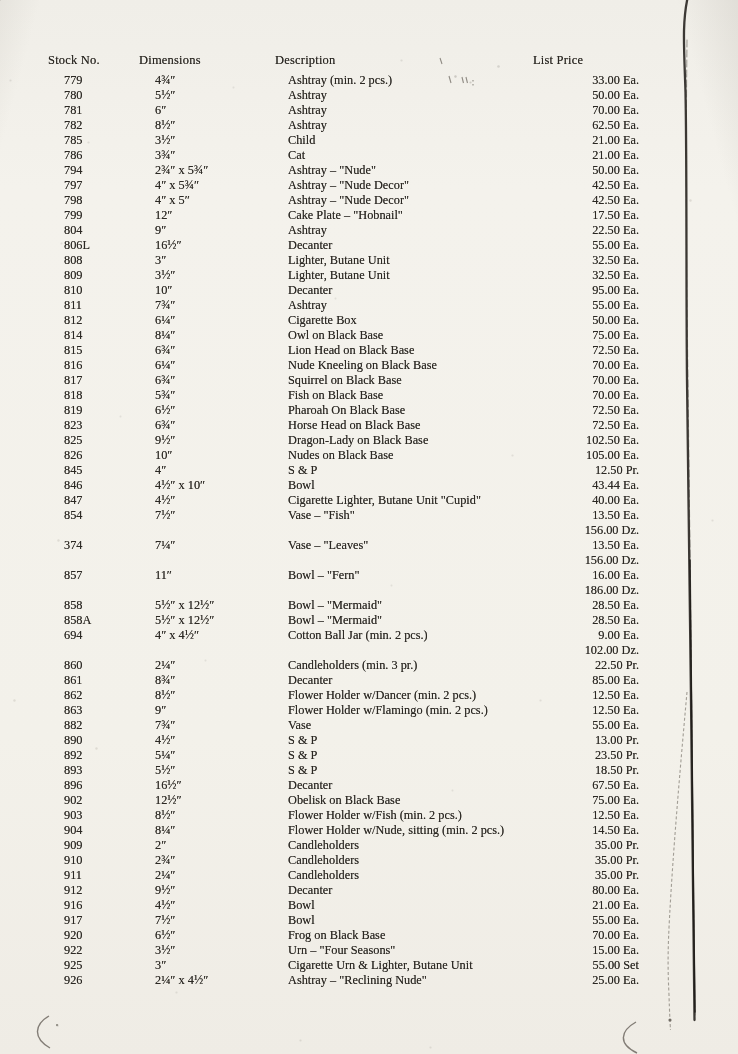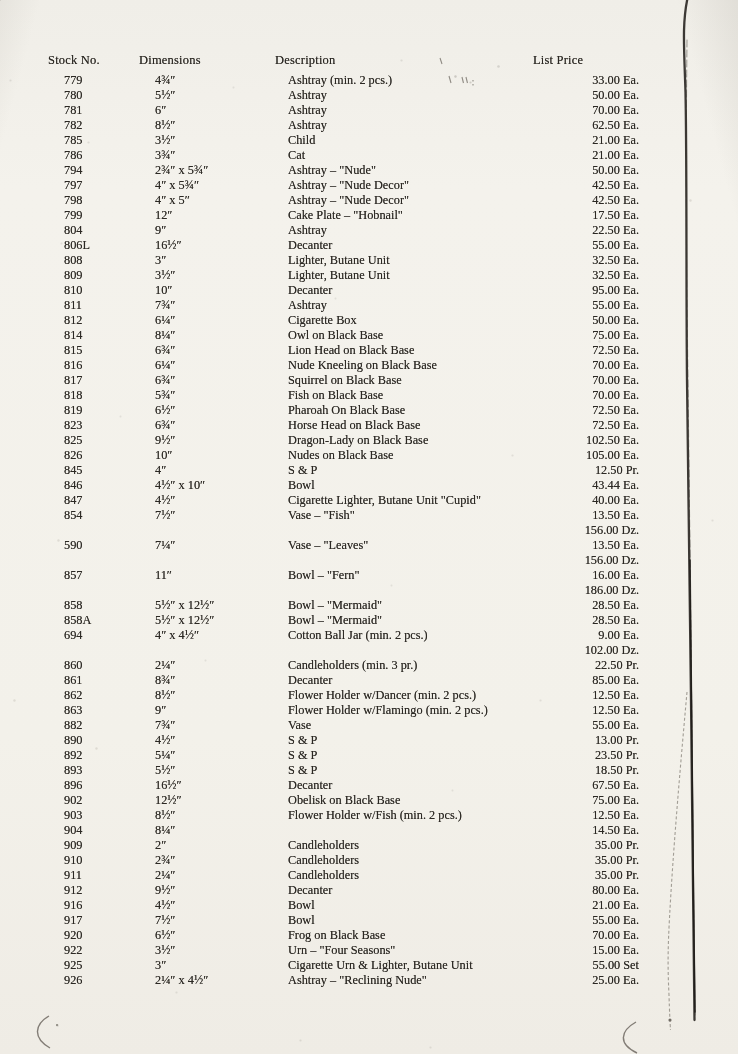--- a/index.html
+++ b/index.html
@@ -243,21 +243,21 @@
           <span class="c c-desc">Vase – "Fish"</span>
           <span class="c c-price">13.50 Ea.</span>
         </div>
         <div class="row">
           <span class="c c-stock"></span>
           <span class="c c-dim"></span>
           <span class="c c-desc"></span>
           <span class="c c-price">156.00 Dz.</span>
         </div>
         <div class="row">
-          <span class="c c-stock">590</span>
+          <span class="c c-stock">374</span>
           <span class="c c-dim">7¼″</span>
           <span class="c c-desc">Vase – "Leaves"</span>
           <span class="c c-price">13.50 Ea.</span>
         </div>
         <div class="row">
           <span class="c c-stock"></span>
           <span class="c c-dim"></span>
           <span class="c c-desc"></span>
           <span class="c c-price">156.00 Dz.</span>
         </div>
@@ -359,20 +359,21 @@
         </div>
         <div class="row">
           <span class="c c-stock">903</span>
           <span class="c c-dim">8½″</span>
           <span class="c c-desc">Flower Holder w/Fish (min. 2 pcs.)</span>
           <span class="c c-price">12.50 Ea.</span>
         </div>
         <div class="row">
           <span class="c c-stock">904</span>
           <span class="c c-dim">8¼″</span>
+          <span class="c c-desc">Flower Holder w/Nude, sitting (min. 2 pcs.)</span>
           <span class="c c-price">14.50 Ea.</span>
         </div>
         <div class="row">
           <span class="c c-stock">909</span>
           <span class="c c-dim">2″</span>
           <span class="c c-desc">Candleholders</span>
           <span class="c c-price">35.00 Pr.</span>
         </div>
         <div class="row">
           <span class="c c-stock">910</span>

